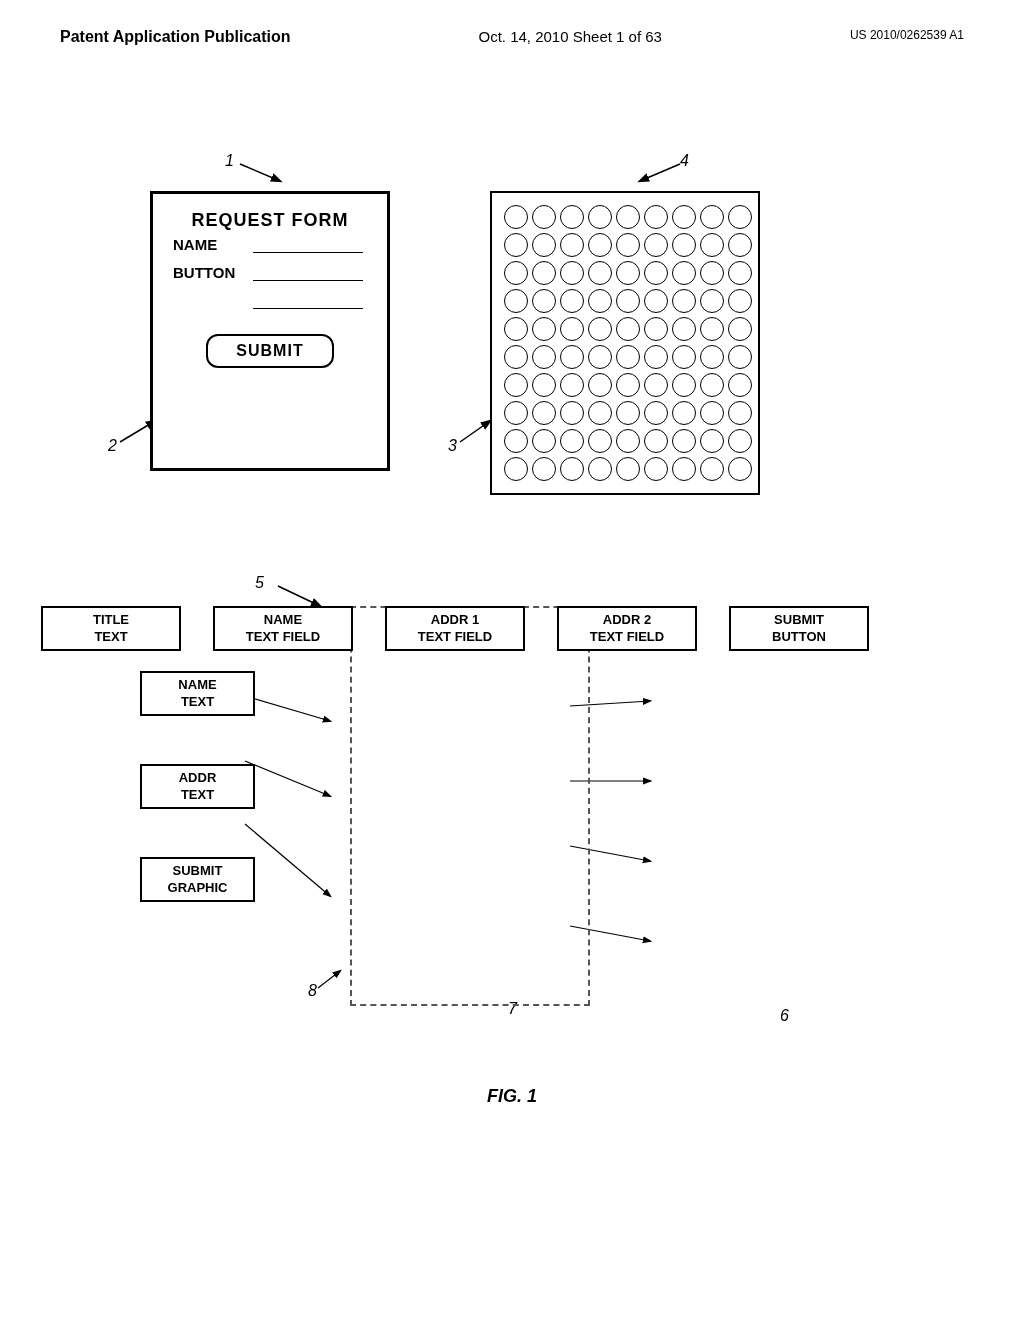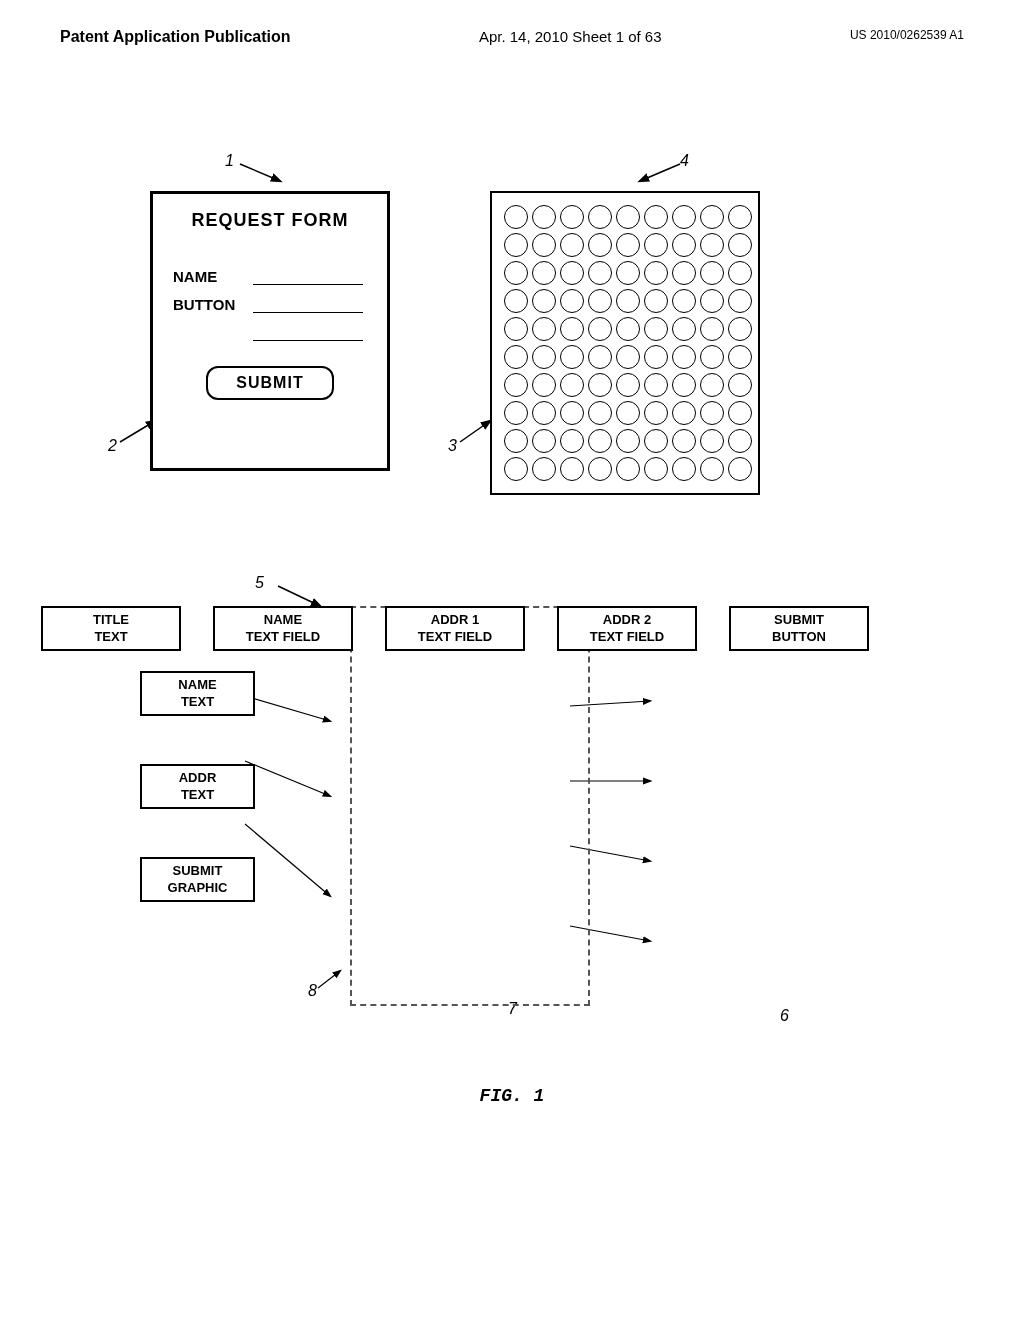--- a/index.html
+++ b/index.html
@@ -46,21 +46,21 @@
       width: 240px;
       min-height: 280px;
       padding: 16px 20px;
       background: #fff;
       position: relative;
     }
     .request-form-title {
       font-weight: bold;
       font-size: 18px;
       text-align: center;
-      margin-bottom: 36px;
+      margin-bottom: 4px;
       letter-spacing: 1px;
     }
     .form-row {
       display: flex;
       align-items: center;
       margin-bottom: 10px;
       gap: 10px;
     }
     .form-label {
       font-weight: bold;
@@ -178,21 +178,20 @@
       background: #fff;
     }
 
     
     .fig-caption {
       text-align: center;
       font-size: 18px;
       font-style: italic;
       font-weight: bold;
       margin-top: 60px;
-      font-family: Liberation Mono, monospace;
     }
 
     
     .arrows-svg {
       position: absolute;
       top: 0;
       left: 0;
       width: 100%;
       height: 100%;
       pointer-events: none;
@@ -209,21 +208,21 @@
       position: relative;
       height: 460px;
       margin-top: 100px;
     }
   </style>
 </head>
 <body>
 
 <div class="header">
   <div class="header-left">Patent Application Publication</div>
-  <div class="header-center">Apr. 14, 2010   Sheet 1 of 63</div>
+  <div class="header-center">Oct. 14, 2010   Sheet 1 of 63</div>
   <div class="header-right">US 2010/0262539 A1</div>
 </div>
 
 <div class="content">
 
   <div class="top-section">
     <svg class="arrows-svg" viewBox="0 0 904 320" xmlns="http://www.w3.org/2000/svg">
 
       <text x="165" y="20" font-size="16" font-style="italic">1</text>
       <line x1="180" y1="18" x2="220" y2="35" stroke="#000" stroke-width="1.5" marker-end="url(#arrow)"></line>

